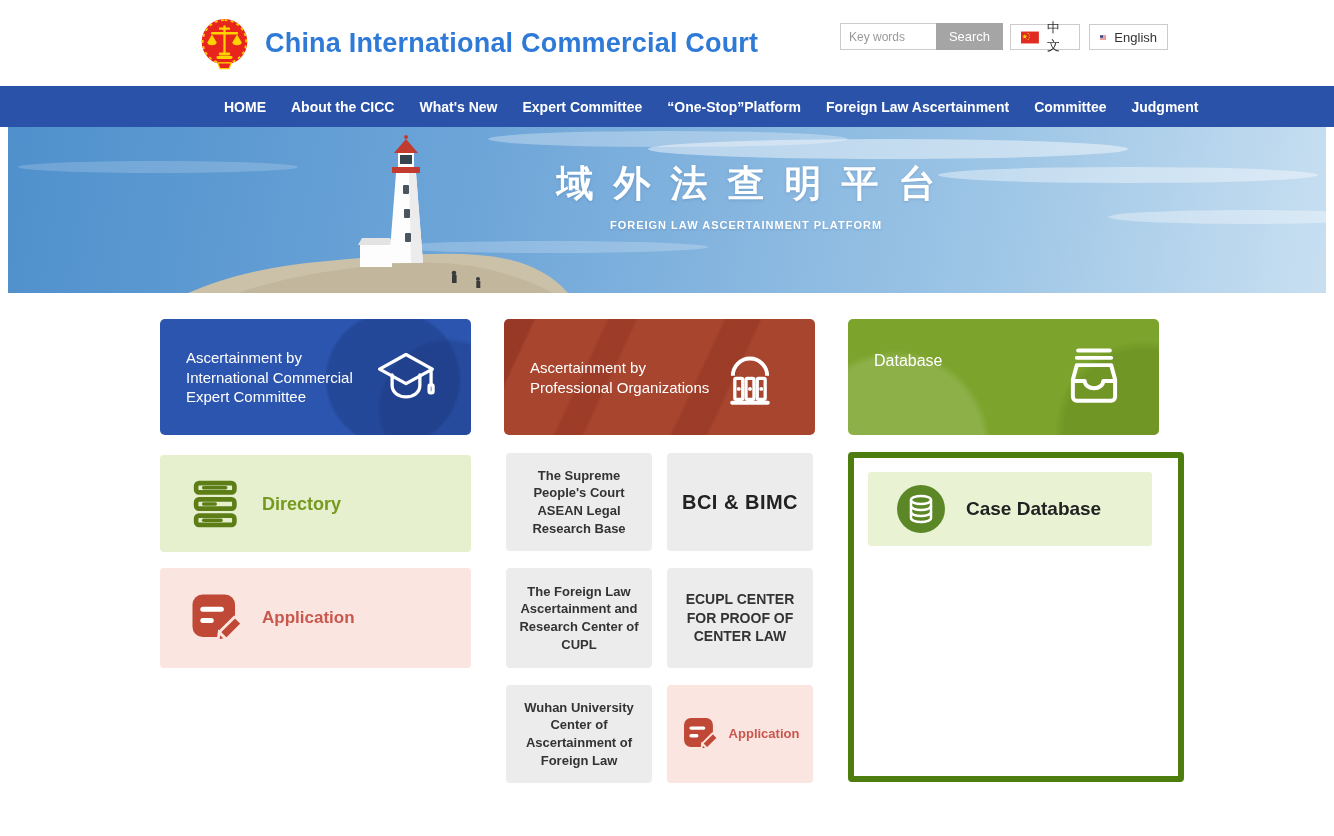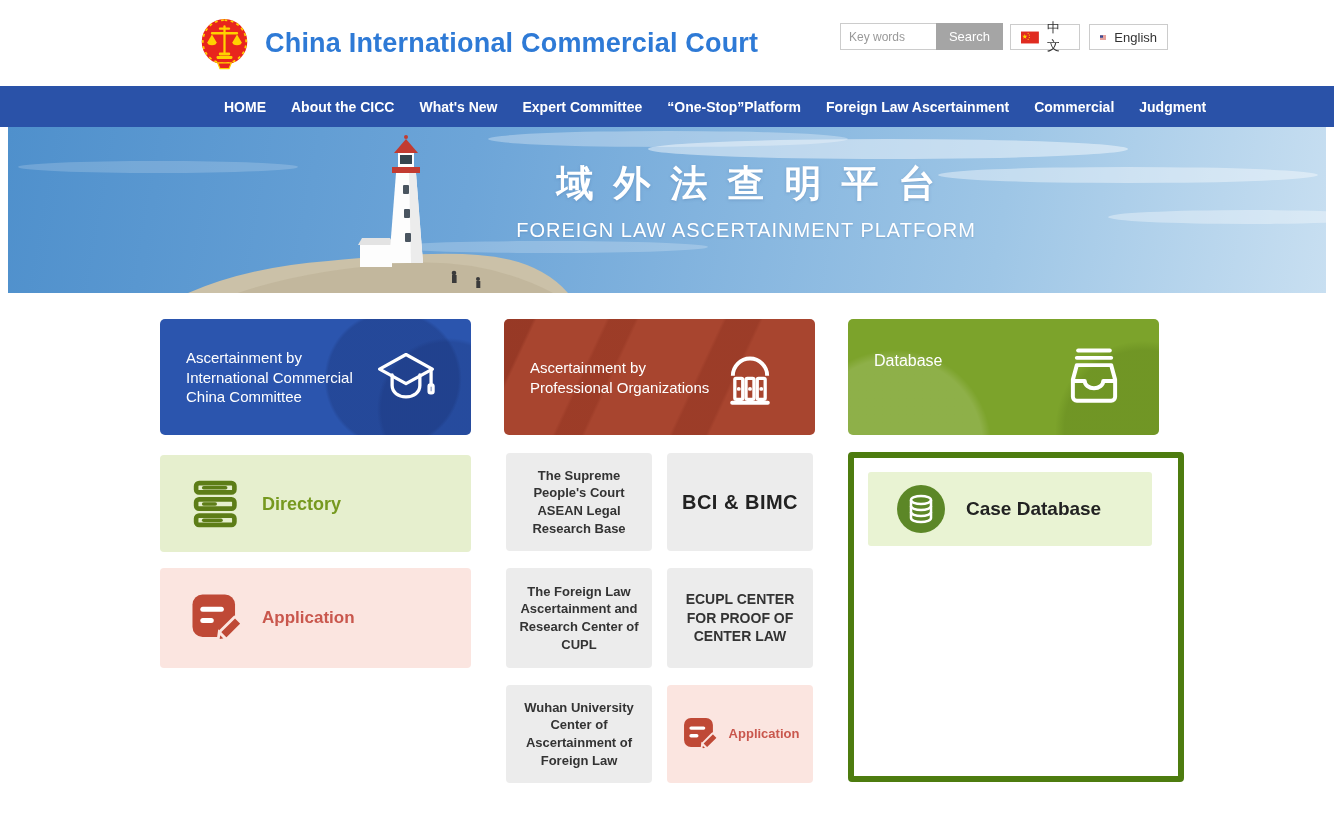--- a/index.html
+++ b/index.html
@@ -25,21 +25,21 @@
   
   .nav { position:absolute; left:0; top:86px; width:1334px; height:41px; background:#2a52a8; display:flex; align-items:center; padding-left:224px; gap:25px; }
   .nav-item { color:#fff; font-size:14px; font-weight:bold; white-space:nowrap; cursor:pointer; }
 
   
   .hero { position:absolute; left:8px; top:127px; width:1318px; height:166px; overflow:hidden;
           background:linear-gradient(100deg,#4f90cc 0%, #6da5d8 35%, #9ec6e6 75%, #c8dff1 100%); }
   .hero-scene { position:absolute; left:0; top:0; width:100%; height:100%; }
   .hero-text { position:absolute; left:738px; top:32px; transform:translateX(-50%); text-align:center; color:#fff; }
   .hero-title-zh { font-size:37px; font-weight:bold; letter-spacing:20px; padding-left:20px; white-space:nowrap; text-shadow:0 1px 3px rgba(70,110,160,.35); }
-  .hero-title-en { margin-top:10px; font-size:20px; font-weight:normal; letter-spacing:1px; white-space:nowrap; text-shadow:0 1px 2px rgba(70,110,160,.35); }
+  .hero-title-en { margin-top:10px; font-size:11px; font-weight:bold; letter-spacing:1px; white-space:nowrap; text-shadow:0 1px 2px rgba(70,110,160,.35); }
 
   
   .card { position:absolute; border-radius:4px; cursor:pointer; }
   .big-card { width:311px; height:116px; border-radius:5px; color:#fff; overflow:hidden; }
   .big-label { position:absolute; left:26px; top:50%; transform:translateY(-50%); width:185px; font-size:15px; line-height:1.3; }
   .big-icon { position:absolute; right:32px; top:50%; transform:translateY(-50%); width:66px; height:66px; }
 
   .card-expert { left:160px; top:319px; background:#2b55ae; }
   .card-expert::before { content:""; position:absolute; right:-10px; top:-30px; width:220px; height:200px;
       background:radial-gradient(circle at 60% 45%, rgba(20,40,100,.28) 0 38%, transparent 40%),
@@ -148,21 +148,21 @@
     </div>
   </div>
 
   <div class="nav">
     <span class="nav-item">HOME</span>
     <span class="nav-item">About the CICC</span>
     <span class="nav-item">What's New</span>
     <span class="nav-item">Expert Committee</span>
     <span class="nav-item">“One-Stop”Platform</span>
     <span class="nav-item">Foreign Law Ascertainment</span>
-    <span class="nav-item">Commercial</span>
+    <span class="nav-item">Committee</span>
     <span class="nav-item">Judgment</span>
   </div>
 
   <div class="hero">
     <svg class="hero-scene" viewBox="0 0 1318 166" preserveAspectRatio="none">
 
       <g fill="#ffffff">
         <ellipse cx="880" cy="22" rx="240" ry="10" opacity=".45"></ellipse>
         <ellipse cx="1120" cy="48" rx="190" ry="8" opacity=".4"></ellipse>
         <ellipse cx="1240" cy="90" rx="140" ry="7" opacity=".35"></ellipse>
@@ -195,21 +195,21 @@
       <circle cx="470" cy="152" r="2" fill="#3a3a3a"></circle>
         <rect x="468.3" y="154" width="4" height="7" fill="#3a3a3a"></rect>
     </svg>
     <div class="hero-text">
       <div class="hero-title-zh">域外法查明平台</div>
       <div class="hero-title-en">FOREIGN LAW ASCERTAINMENT PLATFORM</div>
     </div>
   </div>
 
   <div class="card big-card card-expert">
-    <span class="big-label">Ascertainment by International Commercial China Committee</span>
+    <span class="big-label">Ascertainment by International Commercial Expert Committee</span>
     <svg class="big-icon" viewBox="0 0 100 100" fill="none" stroke="#fff" stroke-width="5" stroke-linejoin="round" stroke-linecap="round">
       <path d="M50 16 L90 38 L50 60 L10 38 Z"></path>
       <path d="M29 47 v16 c0 10 9 17 21 17 s21 -7 21 -17 v-16"></path>
       <line x1="88" y1="40" x2="88" y2="62"></line>
       <rect x="85" y="62" width="6" height="12" rx="2"></rect>
     </svg>
   </div>
 
   <div class="card big-card card-prof">
     <span class="big-label">Ascertainment by Professional Organizations</span>

